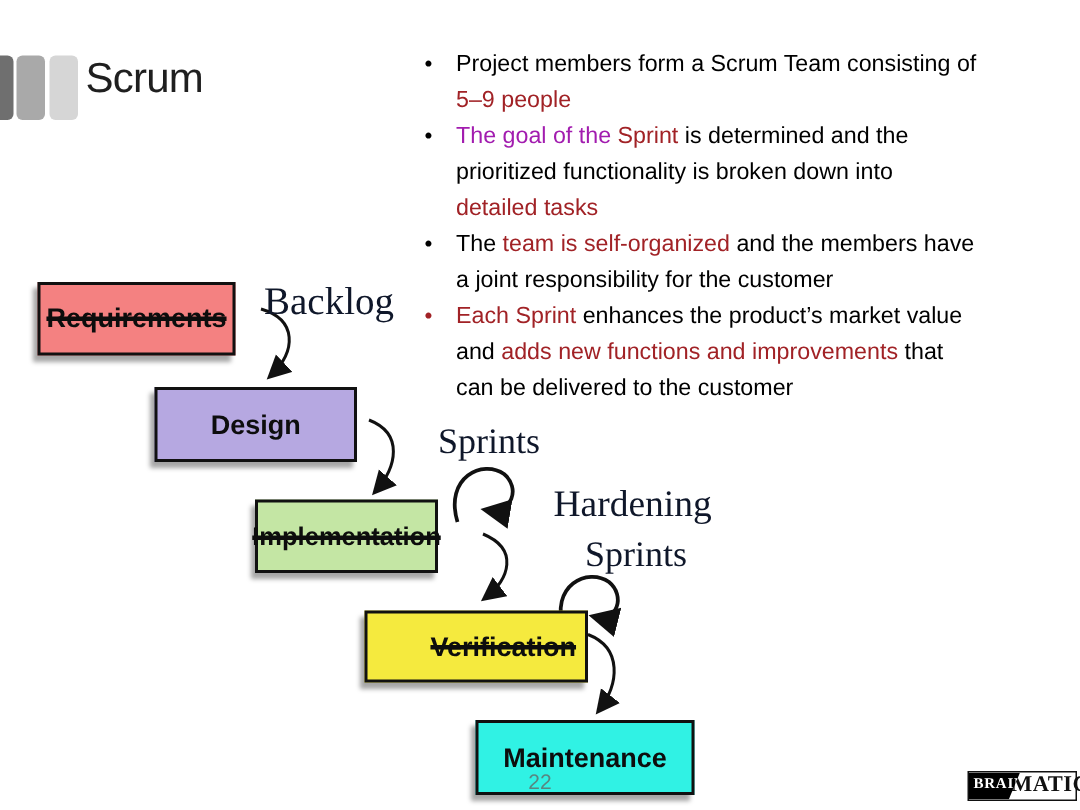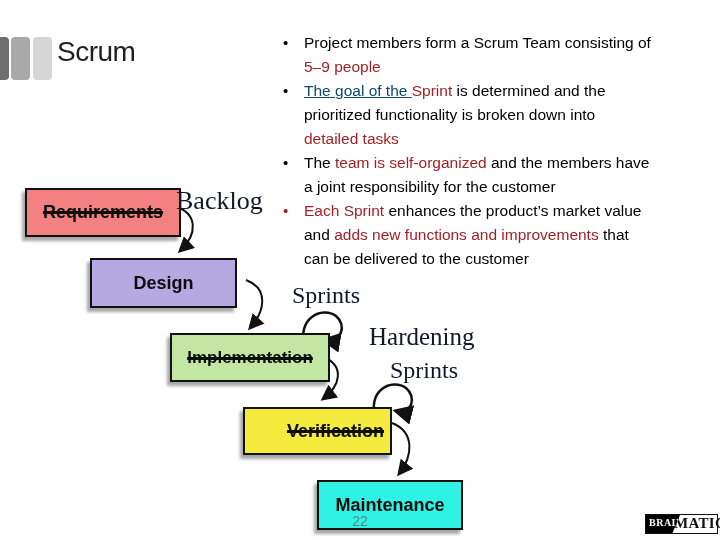--- a/index.html
+++ b/index.html
@@ -21,23 +21,23 @@
   .bullet .marker{width:21px;flex:0 0 21px;font-size:15px;line-height:24px;}
   .bullet .b-lines{flex:1;}
   .b-line{font-size:15.5px;line-height:24px;color:#000;white-space:nowrap;}
 
   
   .dbox{position:absolute;border:2px solid #111;box-sizing:border-box;
         display:flex;align-items:center;justify-content:center;
         font-weight:bold;font-size:18px;color:#0d0d0d;
         box-shadow:-3px 4px 3px rgba(0,0,0,0.35);z-index:1;}
   .dbox.struck .dbox-label{text-decoration:line-through;text-decoration-thickness:2.5px;}
-  .box-requirements{left:25px;top:188px;width:156px;height:49px;}
-  .box-design{left:90px;top:258px;width:147px;height:50px;}
-  .box-implementation{left:170px;top:333px;width:160px;height:49px;font-size:17px;}
+  .box-requirements{left:25px;top:188px;width:132px;height:49px;}
+  .box-design{left:103px;top:258px;width:135px;height:50px;}
+  .box-implementation{left:170px;top:333px;width:122px;height:49px;font-size:17px;}
   .box-verification{left:243px;top:407px;width:149px;height:48px;padding-left:36px;}
   .box-maintenance{left:317px;top:480px;width:146px;height:50px;}
 
   
   .hand{position:absolute;font-family:cursive;color:#0f172a;z-index:1;}
   .lbl-backlog{left:176px;top:186px;font-size:26px;}
   .lbl-sprints{left:292px;top:282px;font-size:24px;}
   .lbl-hardening{left:369px;top:323px;font-size:25px;}
   .lbl-sprints2{left:390px;top:357px;font-size:24px;}
 
@@ -72,21 +72,21 @@
       <li class="bullet">
         <span class="marker" style="color: rgb(0, 0, 0);">•</span>
         <div class="b-lines">
           <div class="b-line"><span style="color: rgb(0, 0, 0);">Project members form a Scrum Team consisting of</span></div>
           <div class="b-line"><span style="color: rgb(161, 34, 38);">5–9 people</span></div>
         </div>
       </li>
       <li class="bullet">
         <span class="marker" style="color: rgb(0, 0, 0);">•</span>
         <div class="b-lines">
-          <div class="b-line"><span style="color: #0c4a6e; text-decoration: underline;">The goal of the </span><span style="color: rgb(161, 34, 38);">Sprint</span><span style="color: rgb(0, 0, 0);"> is determined and the</span></div>
+          <div class="b-line"><span style="color: #a21caf;">The goal of the </span><span style="color: rgb(161, 34, 38);">Sprint</span><span style="color: rgb(0, 0, 0);"> is determined and the</span></div>
           <div class="b-line"><span style="color: rgb(0, 0, 0);">prioritized functionality is broken down into</span></div>
           <div class="b-line"><span style="color: rgb(161, 34, 38);">detailed tasks</span></div>
         </div>
       </li>
       <li class="bullet">
         <span class="marker" style="color: rgb(0, 0, 0);">•</span>
         <div class="b-lines">
           <div class="b-line"><span style="color: rgb(0, 0, 0);">The </span><span style="color: rgb(161, 34, 38);">team is self-organized</span><span style="color: rgb(0, 0, 0);"> and the members have</span></div>
           <div class="b-line"><span style="color: rgb(0, 0, 0);">a joint responsibility for the customer</span></div>
         </div>

